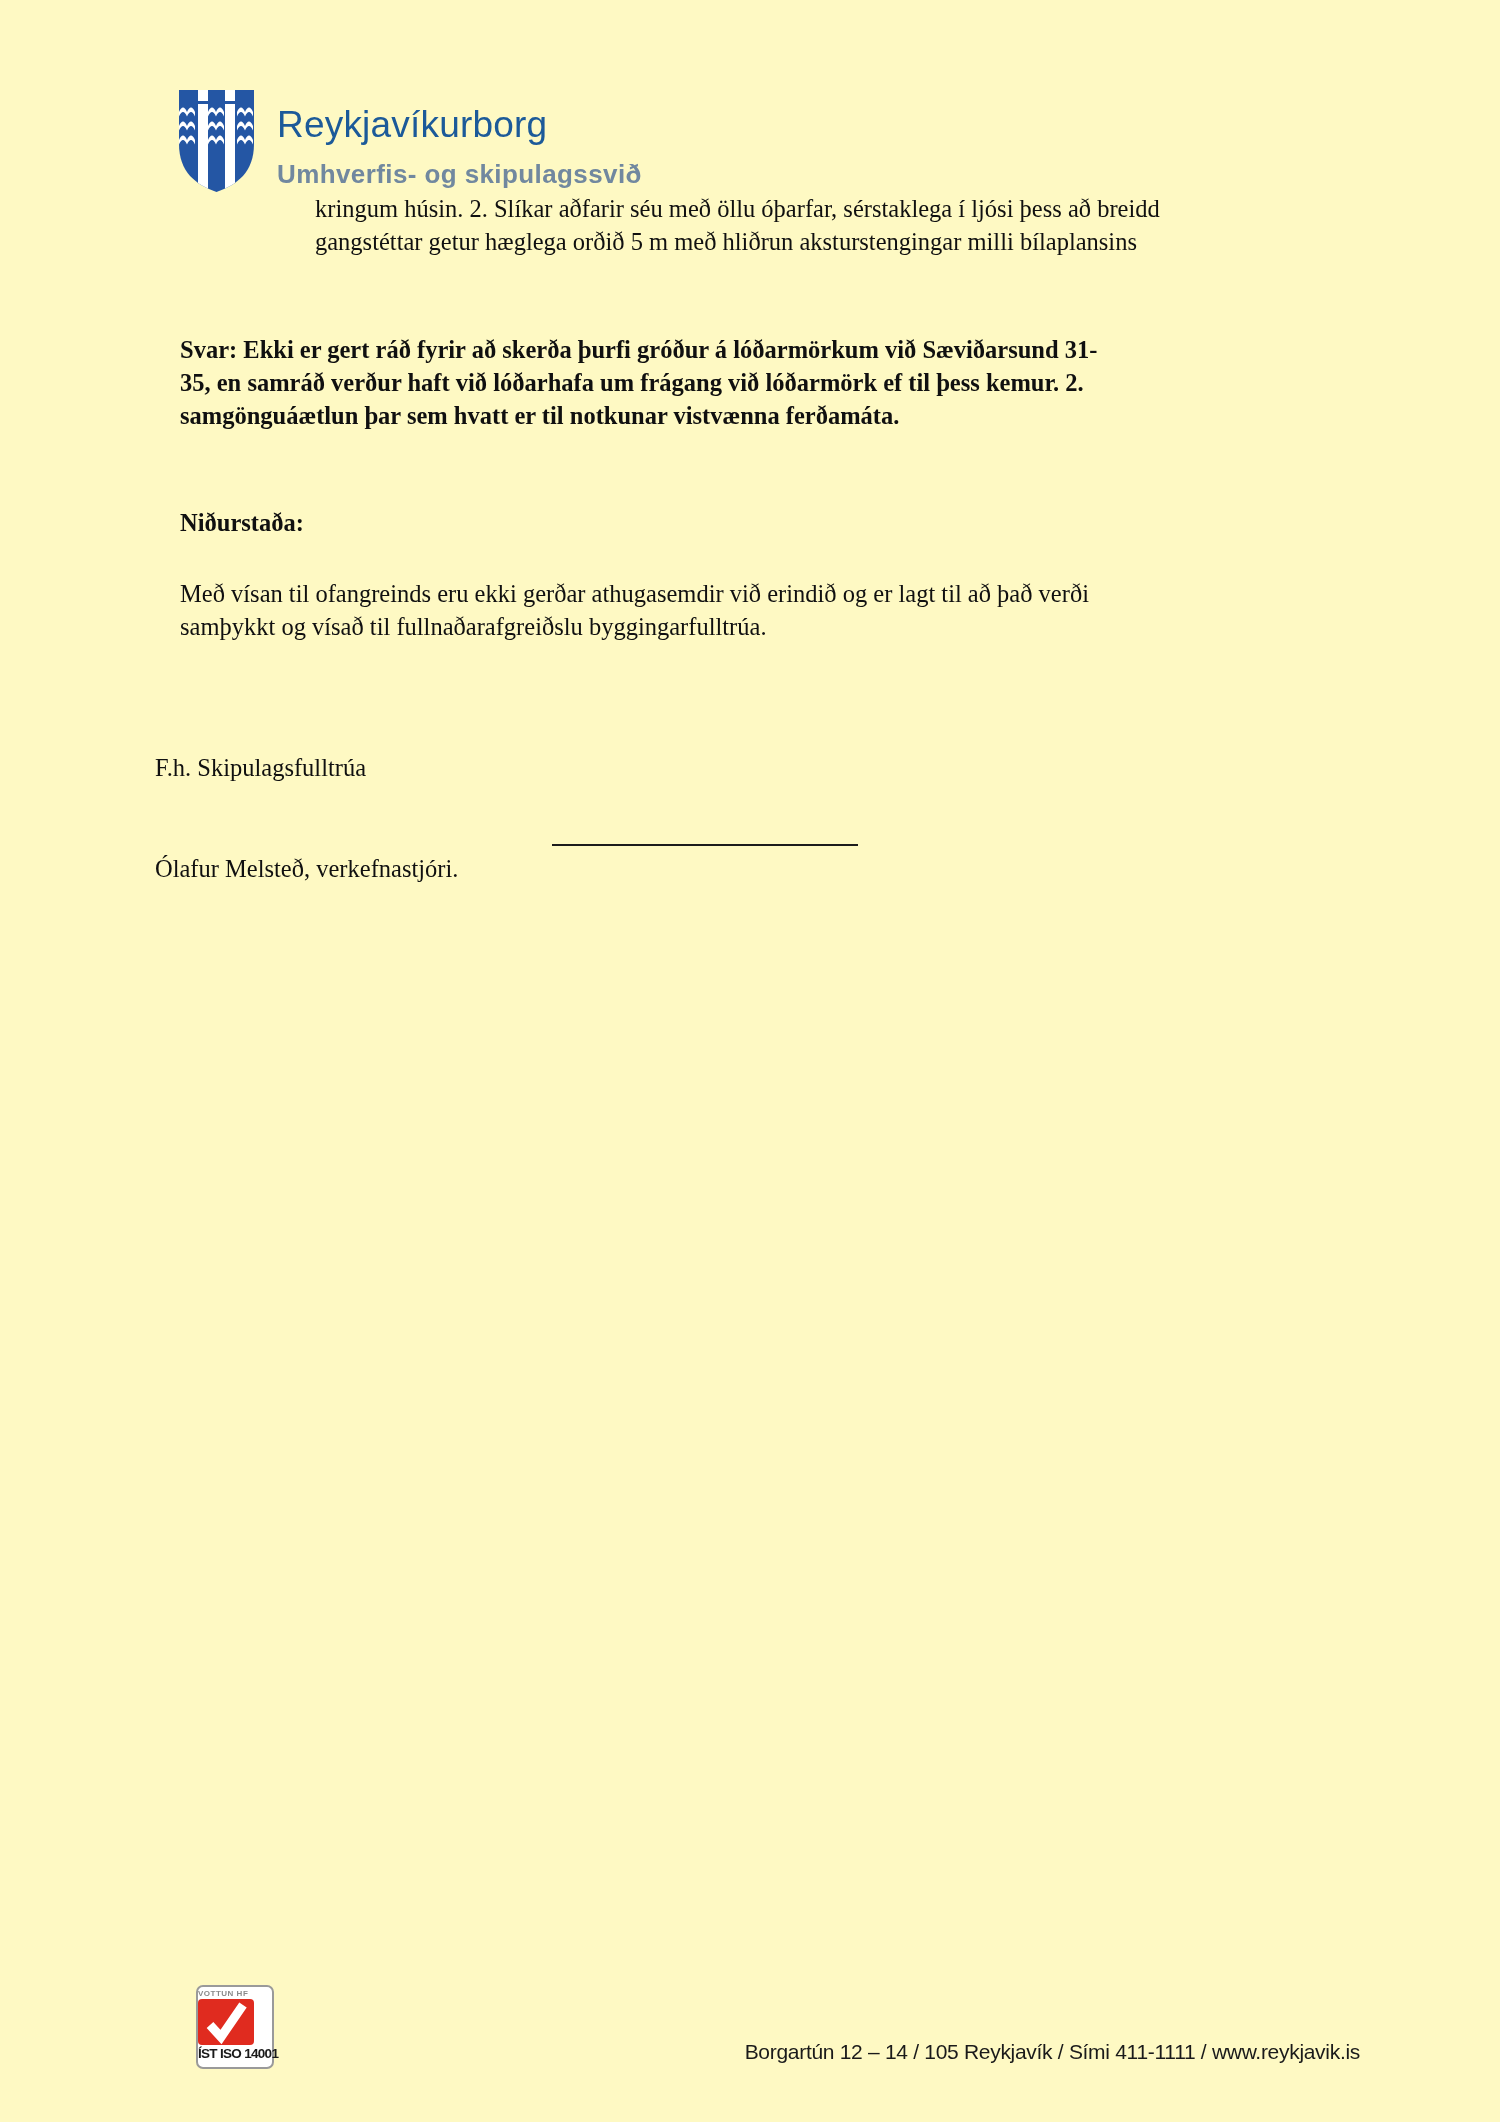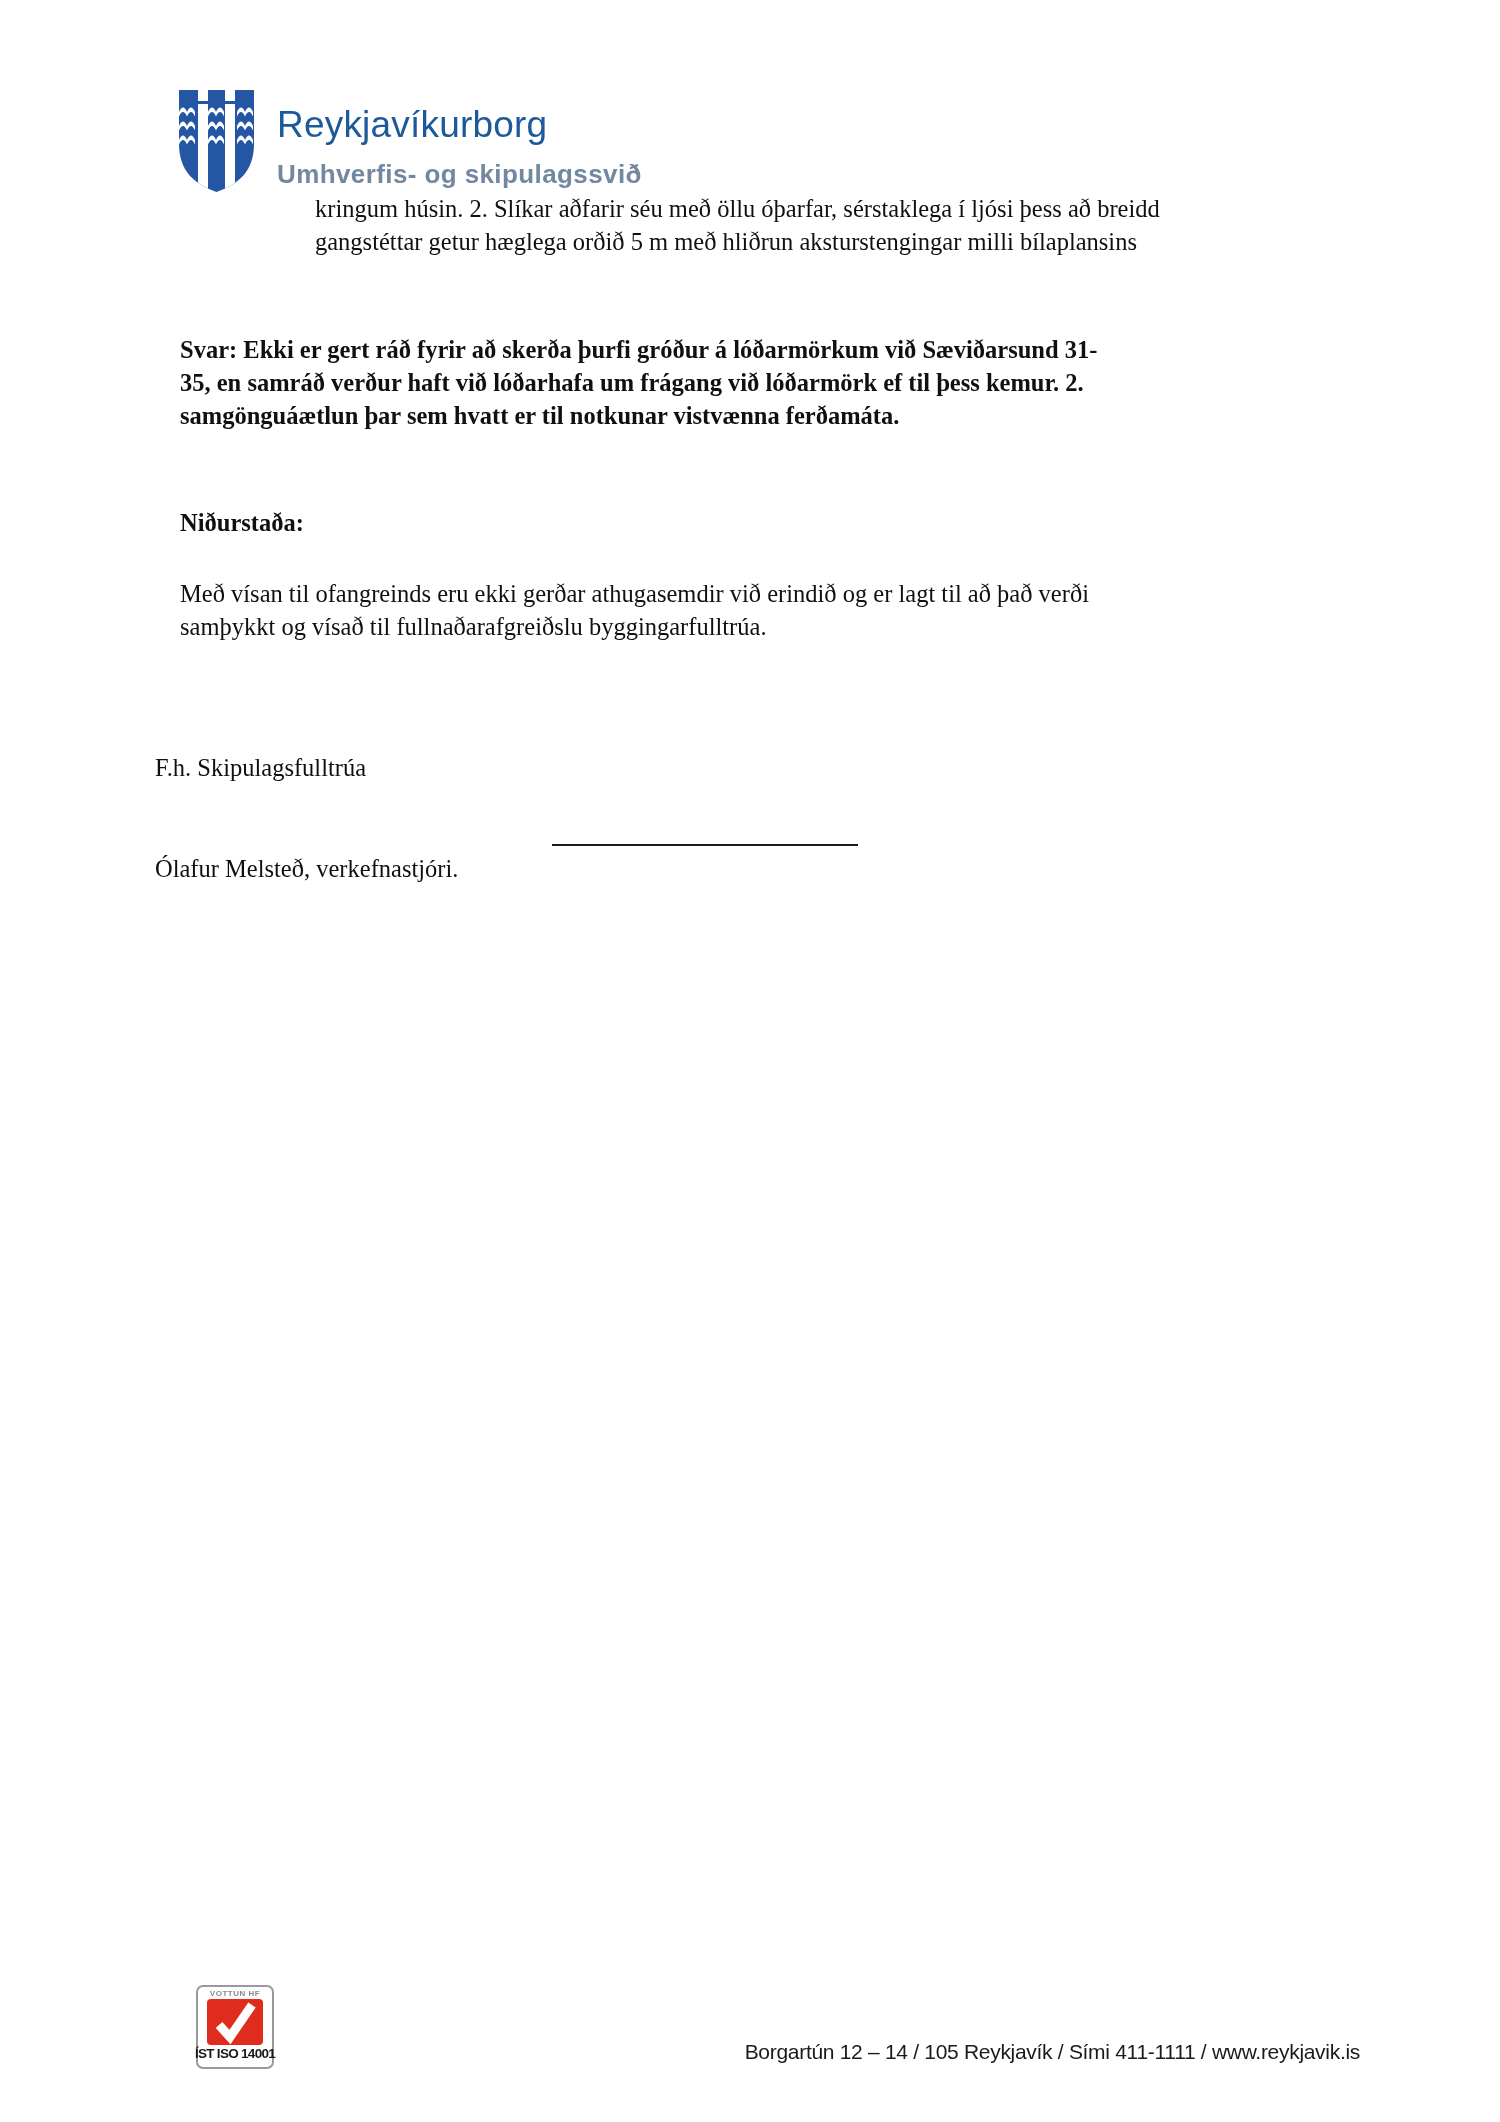--- a/index.html
+++ b/index.html
@@ -1,19 +1,19 @@
 <!DOCTYPE html>
 <html><head>
 <meta charset="utf-8">
 <style>
   html,body{margin:0;padding:0;background:#e8e8e8;}
   .page{
     position:relative;
     width:1500px;height:2122px;
-    background:#ffffff;
+    background:#fef9c3;
     margin:0 auto;
     overflow:hidden;
     font-family:"Liberation Serif","DejaVu Serif",serif;
     color:#101010;
   }
   
   .logo-block{position:absolute;left:177px;top:88px;display:flex;align-items:flex-start;}
   .shield{width:79px;height:106px;display:block;}
   .logo-text{margin-left:21px;padding-top:18px;font-family:"Liberation Sans","DejaVu Sans",sans-serif;}
   .org-name{font-size:37px;line-height:38px;font-weight:500;color:#1c5a99;letter-spacing:0.2px;}
@@ -27,21 +27,21 @@
   .conclusion{left:180px;top:577px;}
   
   .sign-block{position:absolute;left:155px;top:751px;width:1100px;text-align:left;font-size:24.5px;}
   .sign-onbehalf{line-height:33px;}
   .sig-line{width:306px;height:0;border-bottom:2.5px solid #1c1c1c;margin:60px auto 0 auto;}
   .sign-name{line-height:33px;margin-top:6px;}
   
   .cert-badge{
     position:absolute;left:196px;top:1985px;width:78px;height:84px;
     border:2px solid #9a9a9a;border-radius:7px;background:#fff;
-    box-sizing:border-box;display:flex;flex-direction:column;align-items:center;
+    box-sizing:border-box;display:flex;flex-direction:column;
     font-family:"Liberation Sans","DejaVu Sans",sans-serif;
   }
   .cert-top{font-size:8px;color:#8a8a8a;letter-spacing:0.5px;margin-top:2px;font-weight:bold;}
   .cert-check{width:56px;height:46px;margin-top:1px;display:block;}
   .cert-bottom{font-size:13.5px;color:#1a1a1a;font-weight:bold;letter-spacing:-0.7px;margin-top:1px;white-space:nowrap;}
   .footer-line{
     position:absolute;left:700px;top:2040px;width:660px;text-align:right;
     font-family:"Liberation Sans","DejaVu Sans",sans-serif;
     font-size:21px;color:#1a1a1a;letter-spacing:-0.3px;white-space:nowrap;
   }

